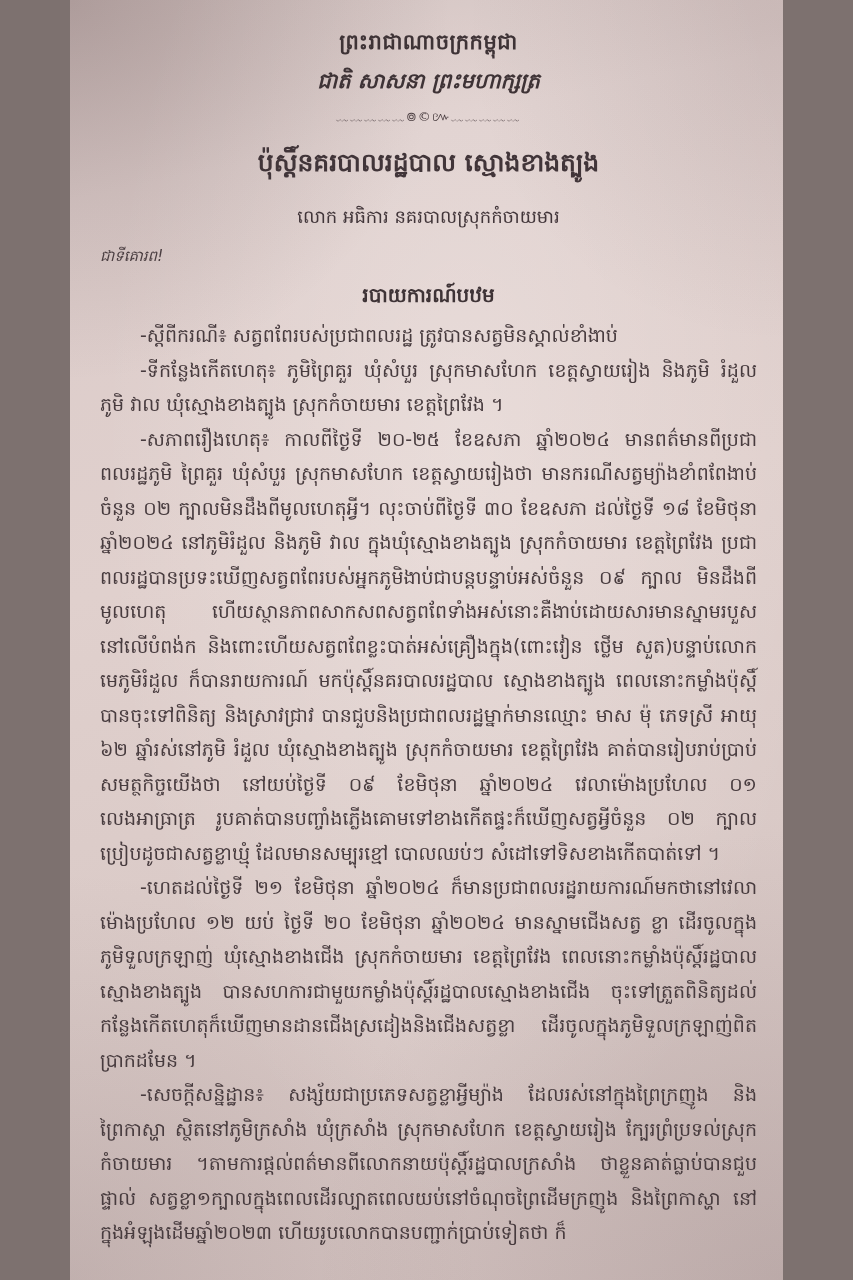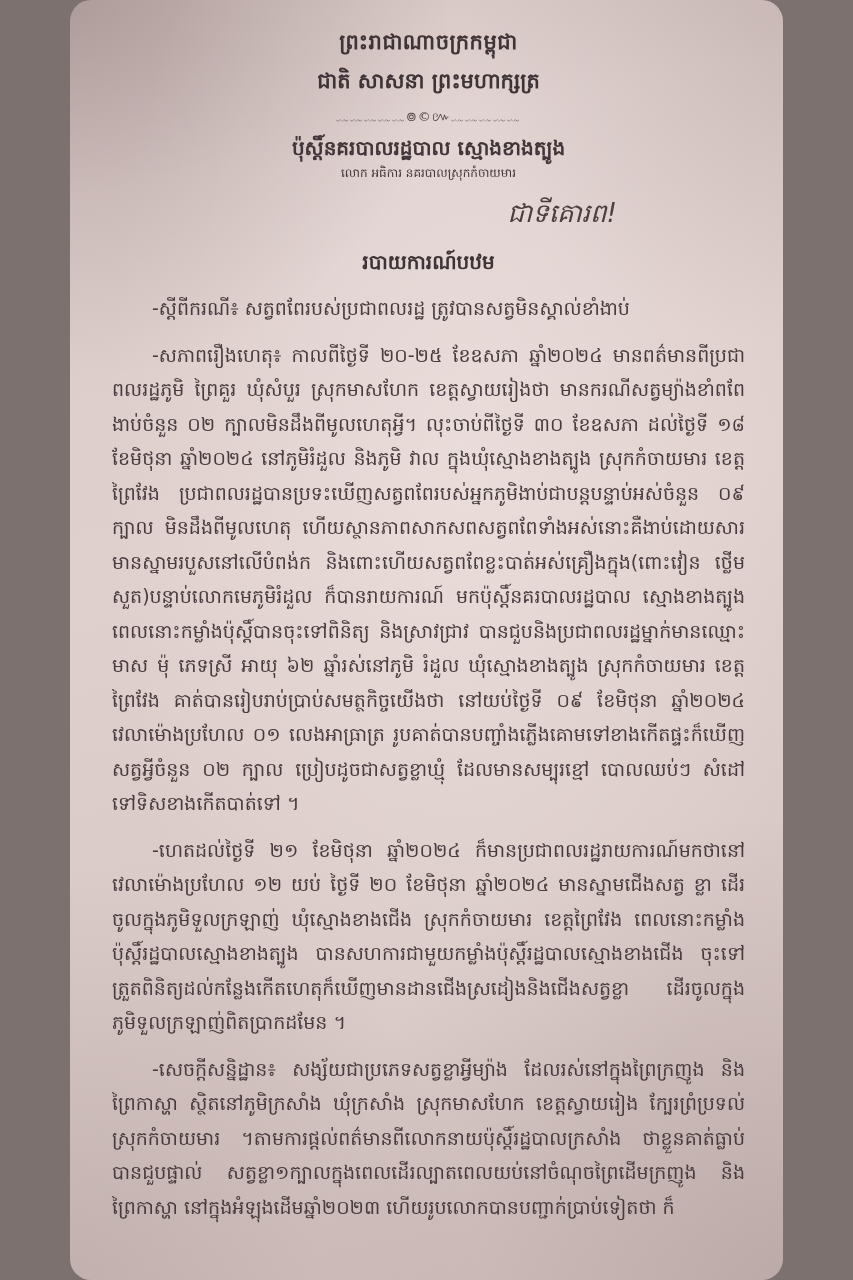--- a/index.html
+++ b/index.html
@@ -10,34 +10,33 @@
     margin:0 auto;
     background:
       radial-gradient(circle at 0% 0%, rgba(62,42,44,0.22), rgba(0,0,0,0) 26%),
       radial-gradient(circle at 100% 2%, rgba(62,42,44,0.10), rgba(0,0,0,0) 22%),
       radial-gradient(circle at 100% 100%, rgba(62,42,44,0.14), rgba(0,0,0,0) 32%),
       radial-gradient(circle at 0% 100%, rgba(62,42,44,0.12), rgba(0,0,0,0) 28%),
       radial-gradient(ellipse at 55% 35%, rgba(255,250,248,0.30), rgba(0,0,0,0) 65%),
       linear-gradient(168deg, #cdbcba 0%, #dccccA 14%, #e0d0cd 42%, #dacac7 68%, #d0bfbd 100%);
     font-family:"DejaVu Sans", sans-serif;
     color:#453a3d;
-    border-radius:21px;
   }
   .content{position:absolute;inset:0;padding:24px 26px 0 30px;box-sizing:border-box;}
   .c{text-align:center;}
   .kingdom{font-size:21px;font-weight:bold;letter-spacing:.5px;margin:4px 0 2px;color:#3e3336;}
-  .motto{font-size:21px;font-weight:bold;margin:8px 0 0;color:#3e3336;}
+  .motto{font-size:21px;font-weight:bold;margin:8px 0 0;color:#3e3336;font-style:italic;}
   .divider{font-size:13px;letter-spacing:1px;margin:10px 0 6px;color:#4a3d40;}
-  .sub{font-size:20px;font-weight:bold;margin:8px 0 0;color:#413539;}
-  .sub2{font-size:12px;margin:0 0 0;color:#413539;}
-  .respect{font-size:26px;font-style:italic;text-align:right;padding-right:140px;margin:14px 0 0;color:#4a3e41;}
+  .sub{font-size:25px;font-weight:bold;margin:20px 0 0;color:#413539;}
+  .sub2{font-size:18px;margin:22px 0 0;color:#413539;}
+  .respect{font-size:15px;font-style:italic;text-align:left;padding-right:140px;margin:14px 0 0;color:#4a3e41;}
   .report-title{font-size:20px;font-weight:bold;margin:14px 0 6px;color:#3e3336;}
   .body p{
     font-size:19px;line-height:34.5px;text-align:justify;
-    margin:12px;text-indent:40px;color:#473b3e;
+    margin:0;text-indent:40px;color:#473b3e;
   }
   .body p.short{text-align:left;}
 </style>
 </head>
 <body>
 
 <div class="photo">
   <div class="content">
 
     <div class="c kingdom">ព្រះរាជាណាចក្រកម្ពុជា</div>
@@ -50,19 +49,20 @@
 
 
     <div class="c sub2">លោក អធិការ នគរបាលស្រុកកំចាយមារ</div>
 
     <div class="respect">ជាទីគោរព!</div>
 
     <div class="c report-title">របាយការណ៍បឋម</div>
 
     <div class="body">
       <p class="short">-ស្ដីពីករណី៖ សត្វពពែរបស់ប្រជាពលរដ្ឋ ត្រូវបានសត្វមិនស្គាល់ខាំងាប់</p>
+      <p>-ទីកន្លែងកើតហេតុ៖ ភូមិព្រៃគួរ ឃុំសំបួរ ស្រុកមាសហែក ខេត្តស្វាយរៀង និងភូមិ រំដួល ភូមិ វាល ឃុំស្មោងខាងត្បូង ស្រុកកំចាយមារ ខេត្តព្រៃវែង ។</p>
       <p>-សភាពរឿងហេតុ៖ កាលពីថ្ងៃទី ២០-២៥ ខែឧសភា ឆ្នាំ២០២៤ មានពត៌មានពីប្រជាពលរដ្ឋភូមិ ព្រៃគួរ ឃុំសំបួរ ស្រុកមាសហែក ខេត្តស្វាយរៀងថា មានករណីសត្វម្យ៉ាងខាំពពែងាប់ចំនួន ០២ ក្បាលមិនដឹងពីមូលហេតុអ្វី។ លុះចាប់ពីថ្ងៃទី ៣០ ខែឧសភា ដល់ថ្ងៃទី ១៨ ខែមិថុនា ឆ្នាំ២០២៤ នៅភូមិរំដួល និងភូមិ វាល ក្នុងឃុំស្មោងខាងត្បូង ស្រុកកំចាយមារ ខេត្តព្រៃវែង ប្រជាពលរដ្ឋបានប្រទះឃើញសត្វពពែរបស់អ្នកភូមិងាប់ជាបន្តបន្ទាប់អស់ចំនួន ០៩ ក្បាល មិនដឹងពីមូលហេតុ ហើយស្ថានភាពសាកសពសត្វពពែទាំងអស់នោះគឺងាប់ដោយសារមានស្នាមរបួសនៅលើបំពង់ក និងពោះហើយសត្វពពែខ្លះបាត់អស់គ្រឿងក្នុង(ពោះវៀន ថ្លើម សួត)បន្ទាប់លោកមេភូមិរំដួល ក៏បានរាយការណ៍ មកប៉ុស្ដិ៍នគរបាលរដ្ឋបាល ស្មោងខាងត្បូង ពេលនោះកម្លាំងប៉ុស្ដិ៍បានចុះទៅពិនិត្យ និងស្រាវជ្រាវ បានជួបនិងប្រជាពលរដ្ឋម្នាក់មានឈ្មោះ មាស ម៉ុ ភេទស្រី អាយុ ៦២ ឆ្នាំរស់នៅភូមិ រំដួល ឃុំស្មោងខាងត្បូង ស្រុកកំចាយមារ ខេត្តព្រៃវែង គាត់បានរៀបរាប់ប្រាប់សមត្ថកិច្ចយើងថា នៅយប់ថ្ងៃទី ០៩ ខែមិថុនា ឆ្នាំ២០២៤ វេលាម៉ោងប្រហែល ០១ លេងអាធ្រាត្រ រូបគាត់បានបញ្ចាំងភ្លើងគោមទៅខាងកើតផ្ទះក៏ឃើញសត្វអ្វីចំនួន ០២ ក្បាល ប្រៀបដូចជាសត្វខ្លាឃ្មុំ ដែលមានសម្បុរខ្មៅ បោលឈប់ៗ សំដៅទៅទិសខាងកើតបាត់ទៅ ។</p>
       <p>-ហេតដល់ថ្ងៃទី ២១ ខែមិថុនា ឆ្នាំ២០២៤ ក៏មានប្រជាពលរដ្ឋរាយការណ៍មកថានៅវេលាម៉ោងប្រហែល ១២ យប់ ថ្ងៃទី ២០ ខែមិថុនា ឆ្នាំ២០២៤ មានស្នាមជើងសត្វ ខ្លា ដើរចូលក្នុងភូមិទួលក្រឡាញ់ ឃុំស្មោងខាងជើង ស្រុកកំចាយមារ ខេត្តព្រៃវែង ពេលនោះកម្លាំងប៉ុស្ដិ៍រដ្ឋបាលស្មោងខាងត្បូង បានសហការជាមួយកម្លាំងប៉ុស្ដិ៍រដ្ឋបាលស្មោងខាងជើង ចុះទៅត្រួតពិនិត្យដល់កន្លែងកើតហេតុក៏ឃើញមានដានជើងស្រដៀងនិងជើងសត្វខ្លា ដើរចូលក្នុងភូមិទួលក្រឡាញ់ពិតប្រាកដមែន ។</p>
       <p>-សេចក្ដីសន្និដ្ឋាន៖ សង្ស័យជាប្រភេទសត្វខ្លាអ្វីម្យ៉ាង ដែលរស់នៅក្នុងព្រៃក្រញូង និងព្រៃកាស្ហា ស្ថិតនៅភូមិក្រសាំង ឃុំក្រសាំង ស្រុកមាសហែក ខេត្តស្វាយរៀង ក្បែរព្រំប្រទល់ស្រុកកំចាយមារ ។តាមការផ្ដល់ពត៌មានពីលោកនាយប៉ុស្ដិ៍រដ្ឋបាលក្រសាំង ថាខ្លួនគាត់ធ្លាប់បានជួបផ្ទាល់ សត្វខ្លា១ក្បាលក្នុងពេលដើរល្បាតពេលយប់នៅចំណុចព្រៃដើមក្រញូង និងព្រៃកាស្ហា នៅក្នុងអំឡុងដើមឆ្នាំ២០២៣ ហើយរូបលោកបានបញ្ជាក់ប្រាប់ទៀតថា ក៏</p>
     </div>
 
   </div>
 </div>
 
 </body></html>

